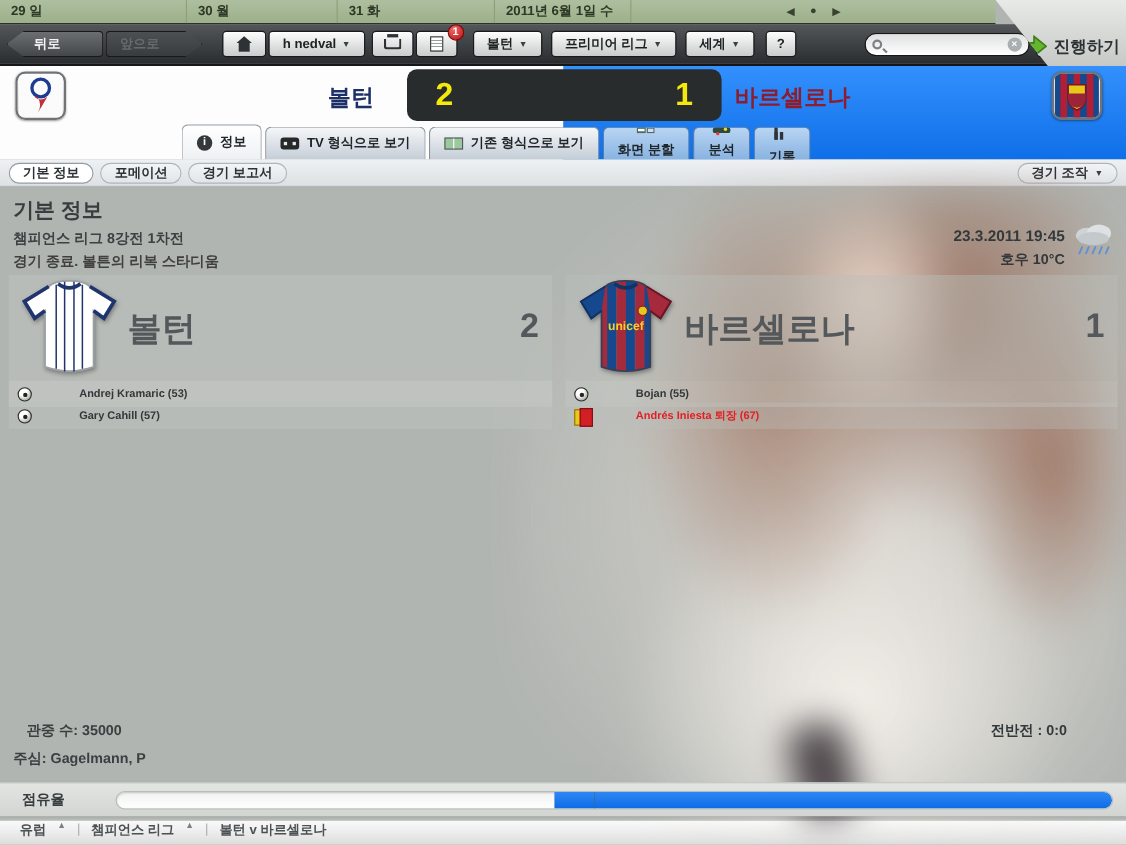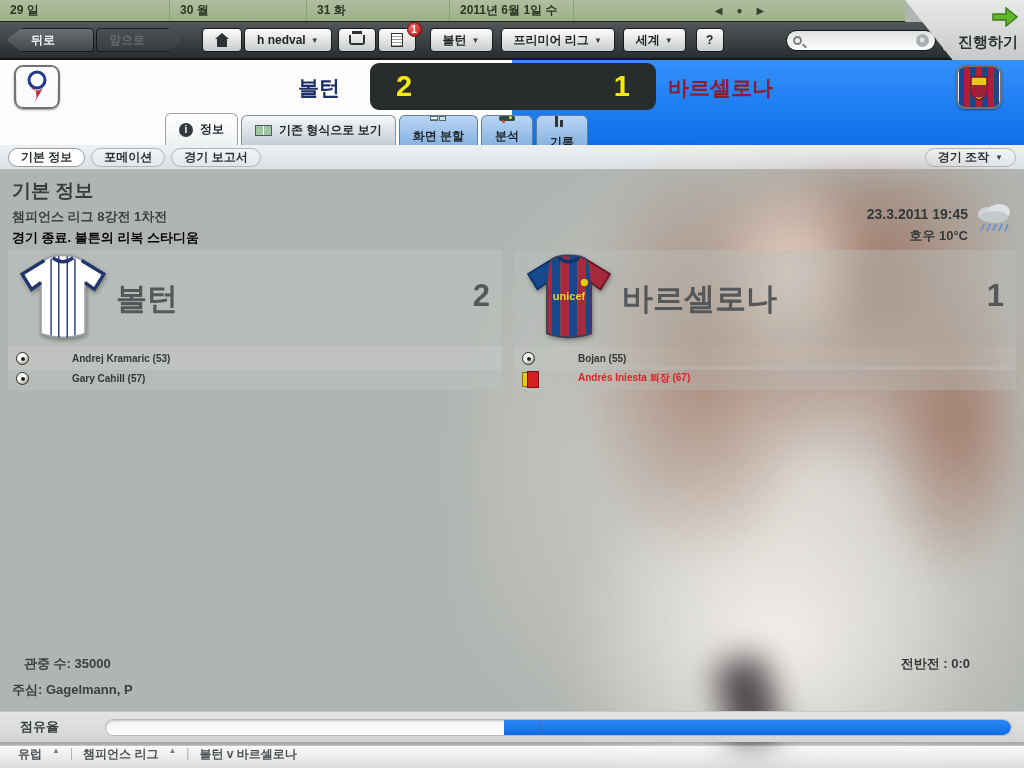--- a/index.html
+++ b/index.html
@@ -51,21 +51,21 @@
   .search input { flex:1; min-width:0; border:none; outline:none; background:transparent; font-size:12px; color:#333; }
   .magglyph { width:9px; height:9px; border:2px solid #7b8184; border-radius:50%; position:relative; }
   .magglyph::after { content:""; position:absolute; left:7px; top:7px; width:5px; height:2px; background:#7b8184; transform:rotate(45deg); }
   .clearglyph { width:13px; height:13px; border-radius:50%; background:#aab0b2; color:#fff; font-size:9px; font-weight:bold;
             display:flex; align-items:center; justify-content:center; }
   .fmbtn { font-style:italic; margin-left:6px; }
 
   
   .continue-zone { position:absolute; top:0; left:905px; width:119px; height:60px; z-index:8;
             background:linear-gradient(#e8eae8,#c7c9c7); clip-path:polygon(0 0,100% 0,100% 100%,40% 100%);
-            display:flex; align-items:flex-end; justify-content:flex-end; padding:0 6px 8px 0; gap:6px;flex-direction:column; }
+            display:flex; align-items:flex-end; justify-content:flex-end; padding:0 6px 8px 0; gap:6px; }
   .continue-zone .lbl { font-size:15px; font-weight:bold; color:#2c3234; }
 
   
   .header { position:absolute; top:60px; left:0; width:1024px; height:85px; background:#fdfdfd; }
   .header-right-bg { position:absolute; left:512px; top:0; width:512px; height:85px;
             background:linear-gradient(#3390fd,#0f6fe8); }
   .tile { position:absolute; top:5px; width:46px; height:44px; border-radius:9px; border:2px solid #6f7375;
           background:linear-gradient(#ffffff,#cfd2d2); box-shadow:0 1px 2px rgba(0,0,0,.4); overflow:hidden; }
   .tile.home { left:14px; }
   .tile.away { left:956px; }
@@ -117,21 +117,21 @@
        radial-gradient(ellipse 240px 280px at 72% 20%, rgba(148,102,82,.92), transparent 70%),
        radial-gradient(ellipse 180px 300px at 42% 32%, rgba(158,112,90,.8), transparent 72%),
        radial-gradient(ellipse 120px 220px at 88% 45%, rgba(152,106,86,.85), transparent 72%),
        radial-gradient(ellipse 280px 260px at 55% 82%, rgba(252,248,242,.95), transparent 75%),
        radial-gradient(ellipse 460px 420px at 60% 52%, rgba(233,226,220,.8), transparent 82%);
      filter:blur(16px); opacity:.92; }
   .mic { position:absolute; left:252px; top:488px; width:52px; height:84px; background:#433b40;
          border-radius:14px; transform:rotate(-14deg); }
   .mtitle { position:absolute; left:12px; top:8px; font-size:19px; font-weight:bold; color:#383e40; z-index:5; }
   .mline1 { position:absolute; left:12px; top:38px; font-size:13px; font-weight:bold; color:#3c4244; z-index:5; }
-  .mline2 { position:absolute; left:12px; top:59px; font-size:13px; font-weight:bold; color:#000000; z-index:5; }
+  .mline2 { position:absolute; left:12px; top:59px; font-size:13px; font-weight:bold; color:#404040; z-index:5; }
   .mdt { position:absolute; right:56px; top:36px; text-align:right; z-index:5; font-weight:bold; color:#33393b; }
   .mdt .dt { font-size:14px; }
   .mdt .wx { font-size:13px; margin-top:5px; }
   .weather-svg { position:absolute; right:10px; top:32px; z-index:5; }
 
   .panel { position:absolute; top:80px; height:144px; z-index:5; }
   .panel.left { left:8px; width:494px; }
   .panel.right { left:514px; width:502px; }
   .phead { position:absolute; top:0; left:0; right:0; height:96px; background:rgba(187,191,187,.7); }
   .panel.right .phead { background:rgba(187,191,187,.45); }
@@ -273,20 +273,24 @@
     <span class="hname">볼턴</span>
     <div class="scorepanel">
       <span>2</span>
       <span>1</span>
     </div>
     <span class="aname">바르셀로나</span>
     <div class="tabs">
       <div class="tab active">
         <span class="ic info-icon">i</span>
         <span>정보</span>
+      </div>
+      <div class="tab">
+        <span class="ic tv-icon"></span>
+        <span>TV 형식으로 보기</span>
       </div>
       <div class="tab">
         <span class="ic pitch-icon"></span>
         <span>기존 형식으로 보기</span>
       </div>
       <div class="tab bluetint">
         <span class="ic split-icon"></span>
         <span>화면 분할</span>
       </div>
       <div class="tab bluetint">

